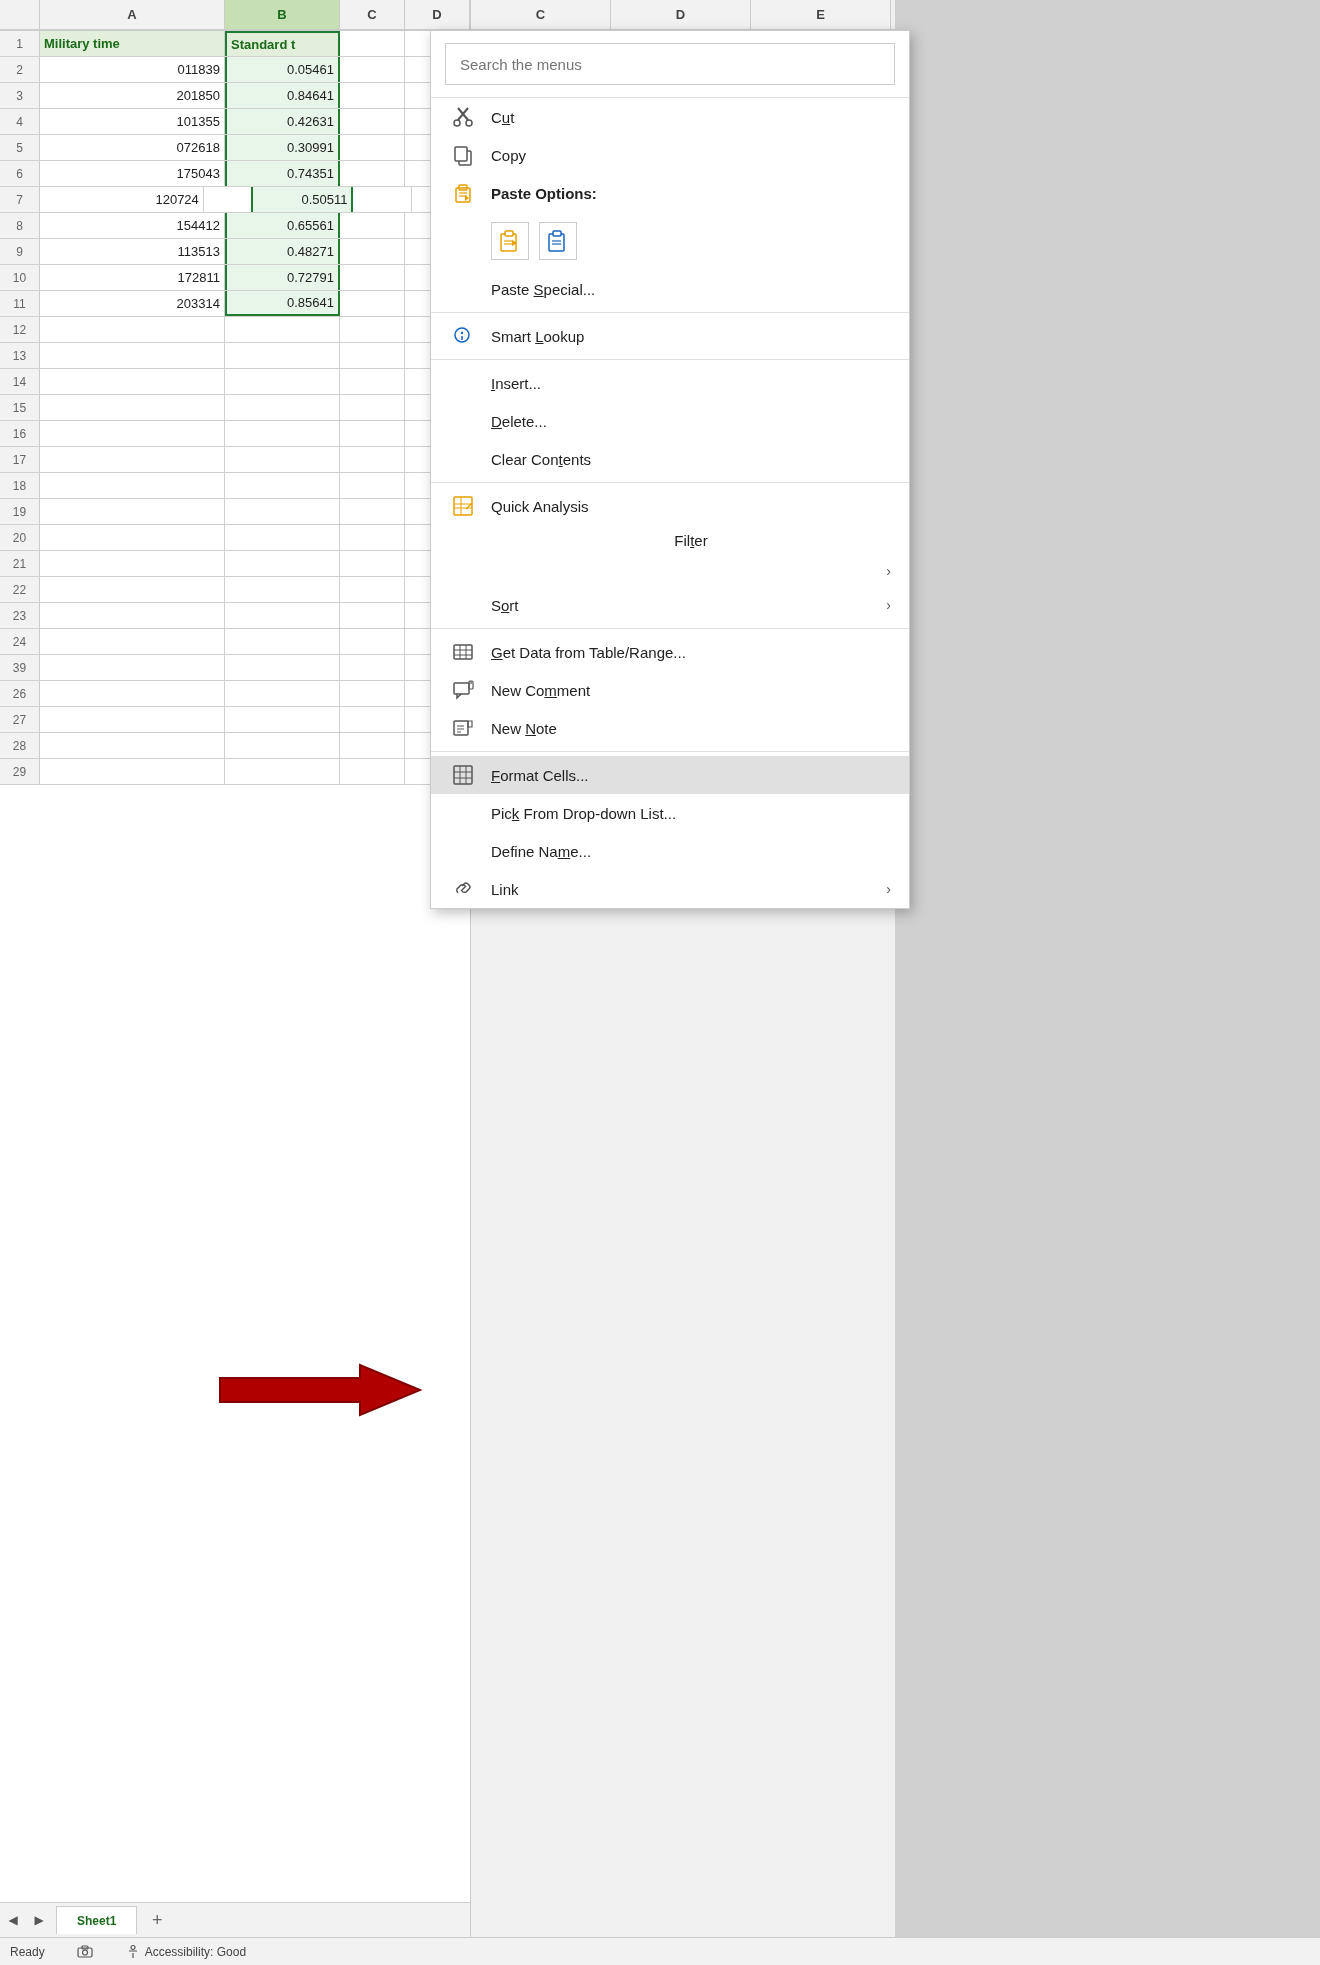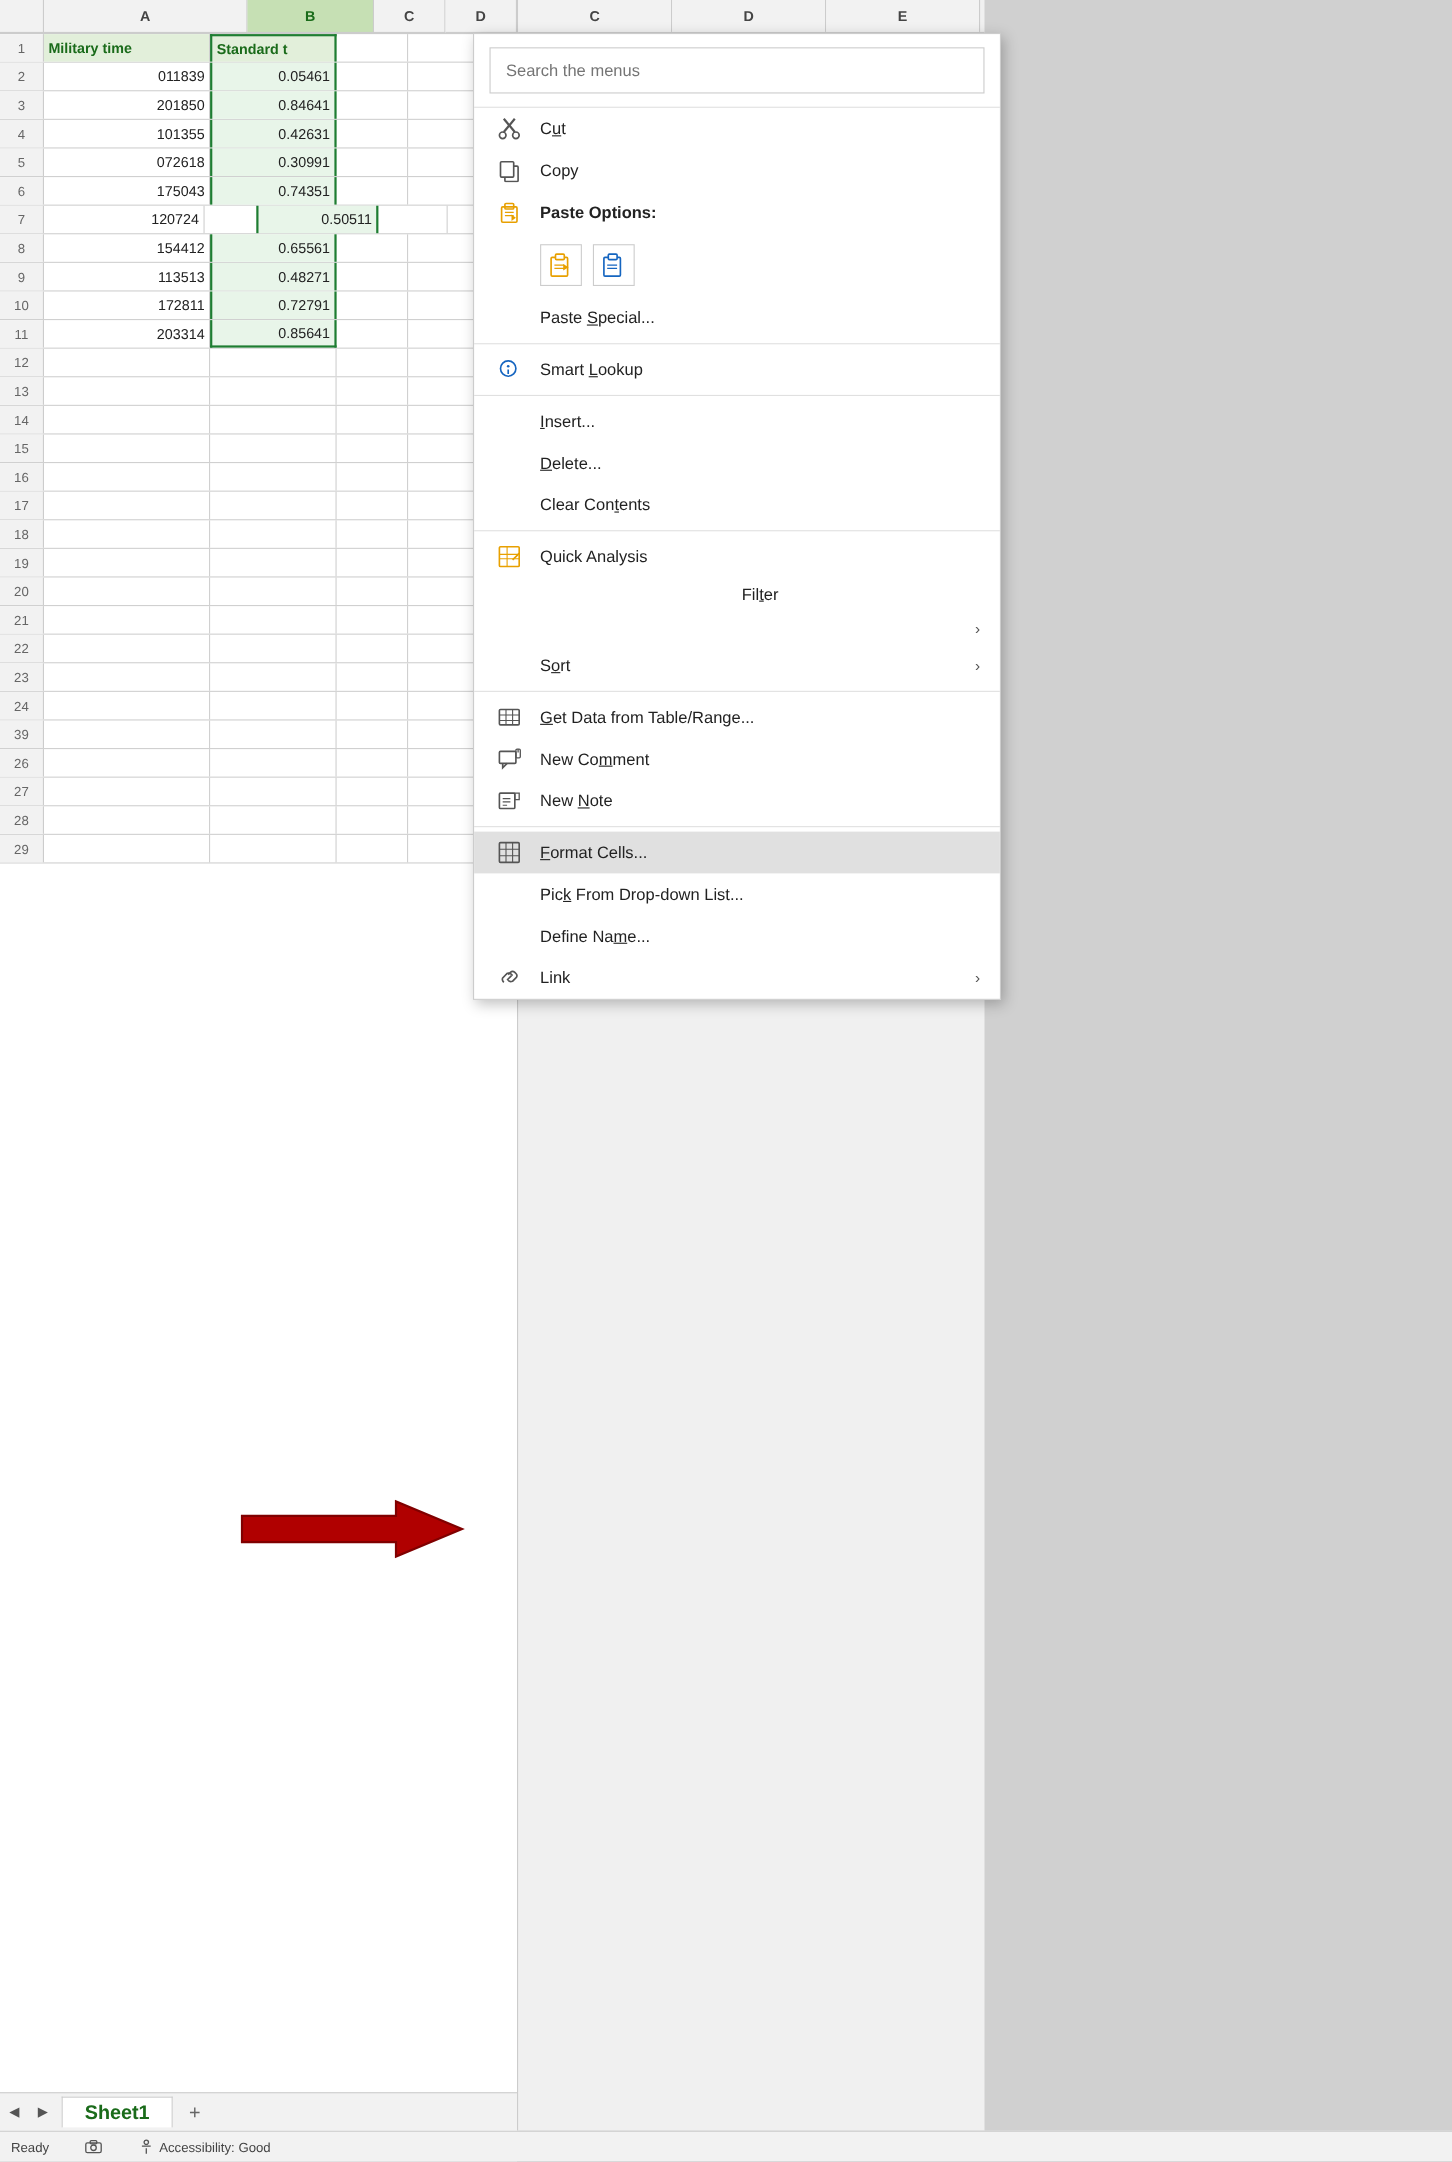--- a/index.html
+++ b/index.html
@@ -81,21 +81,21 @@
       display: flex;
       align-items: center;
       padding: 0 4px;
       font-size: 13px;
       color: #222;
       border-right: 1px solid #d0d0d0;
       overflow: hidden;
     }
 
     .cell-a {
-      width: 151px;
+      width: 185px;
       justify-content: flex-end;
     }
 
     .cell-b {
       width: 115px;
       justify-content: flex-end;
     }
 
     .cell-c { width: 65px; }
     .cell-d { width: 65px; }
@@ -132,21 +132,21 @@
       color: #555;
       font-size: 12px;
       margin: 0 3px;
     }
 
     .tab-item {
       height: 28px;
       padding: 0 20px;
       display: flex;
       align-items: center;
-      font-size: 18px;
+      font-size: 12px;
       font-weight: 700;
       color: #1a6b1a;
       background: #fff;
       border: 1px solid #ccc;
       border-bottom: none;
       cursor: pointer;
       margin-left: 4px;
     }
 
     .tab-add-btn {

